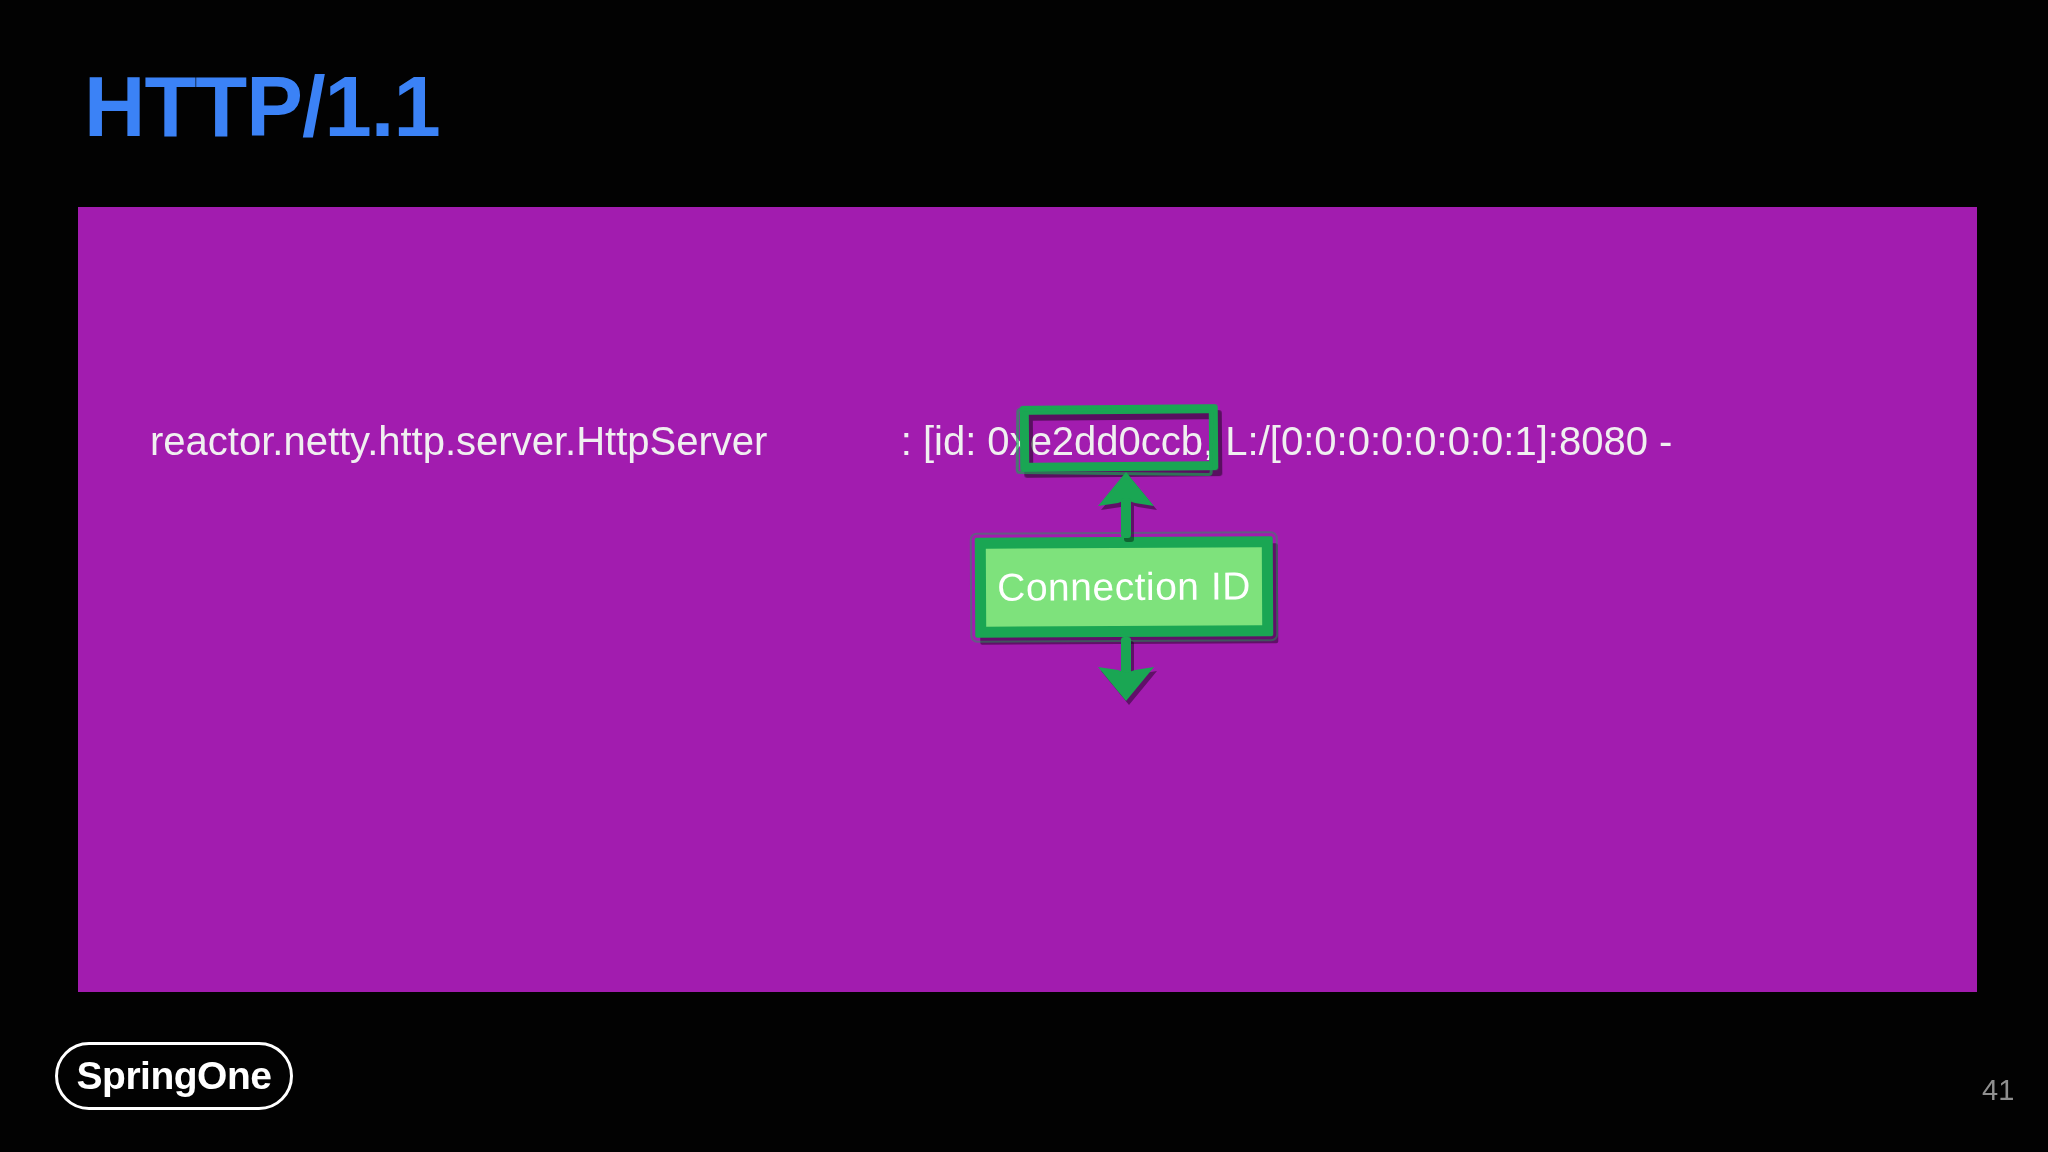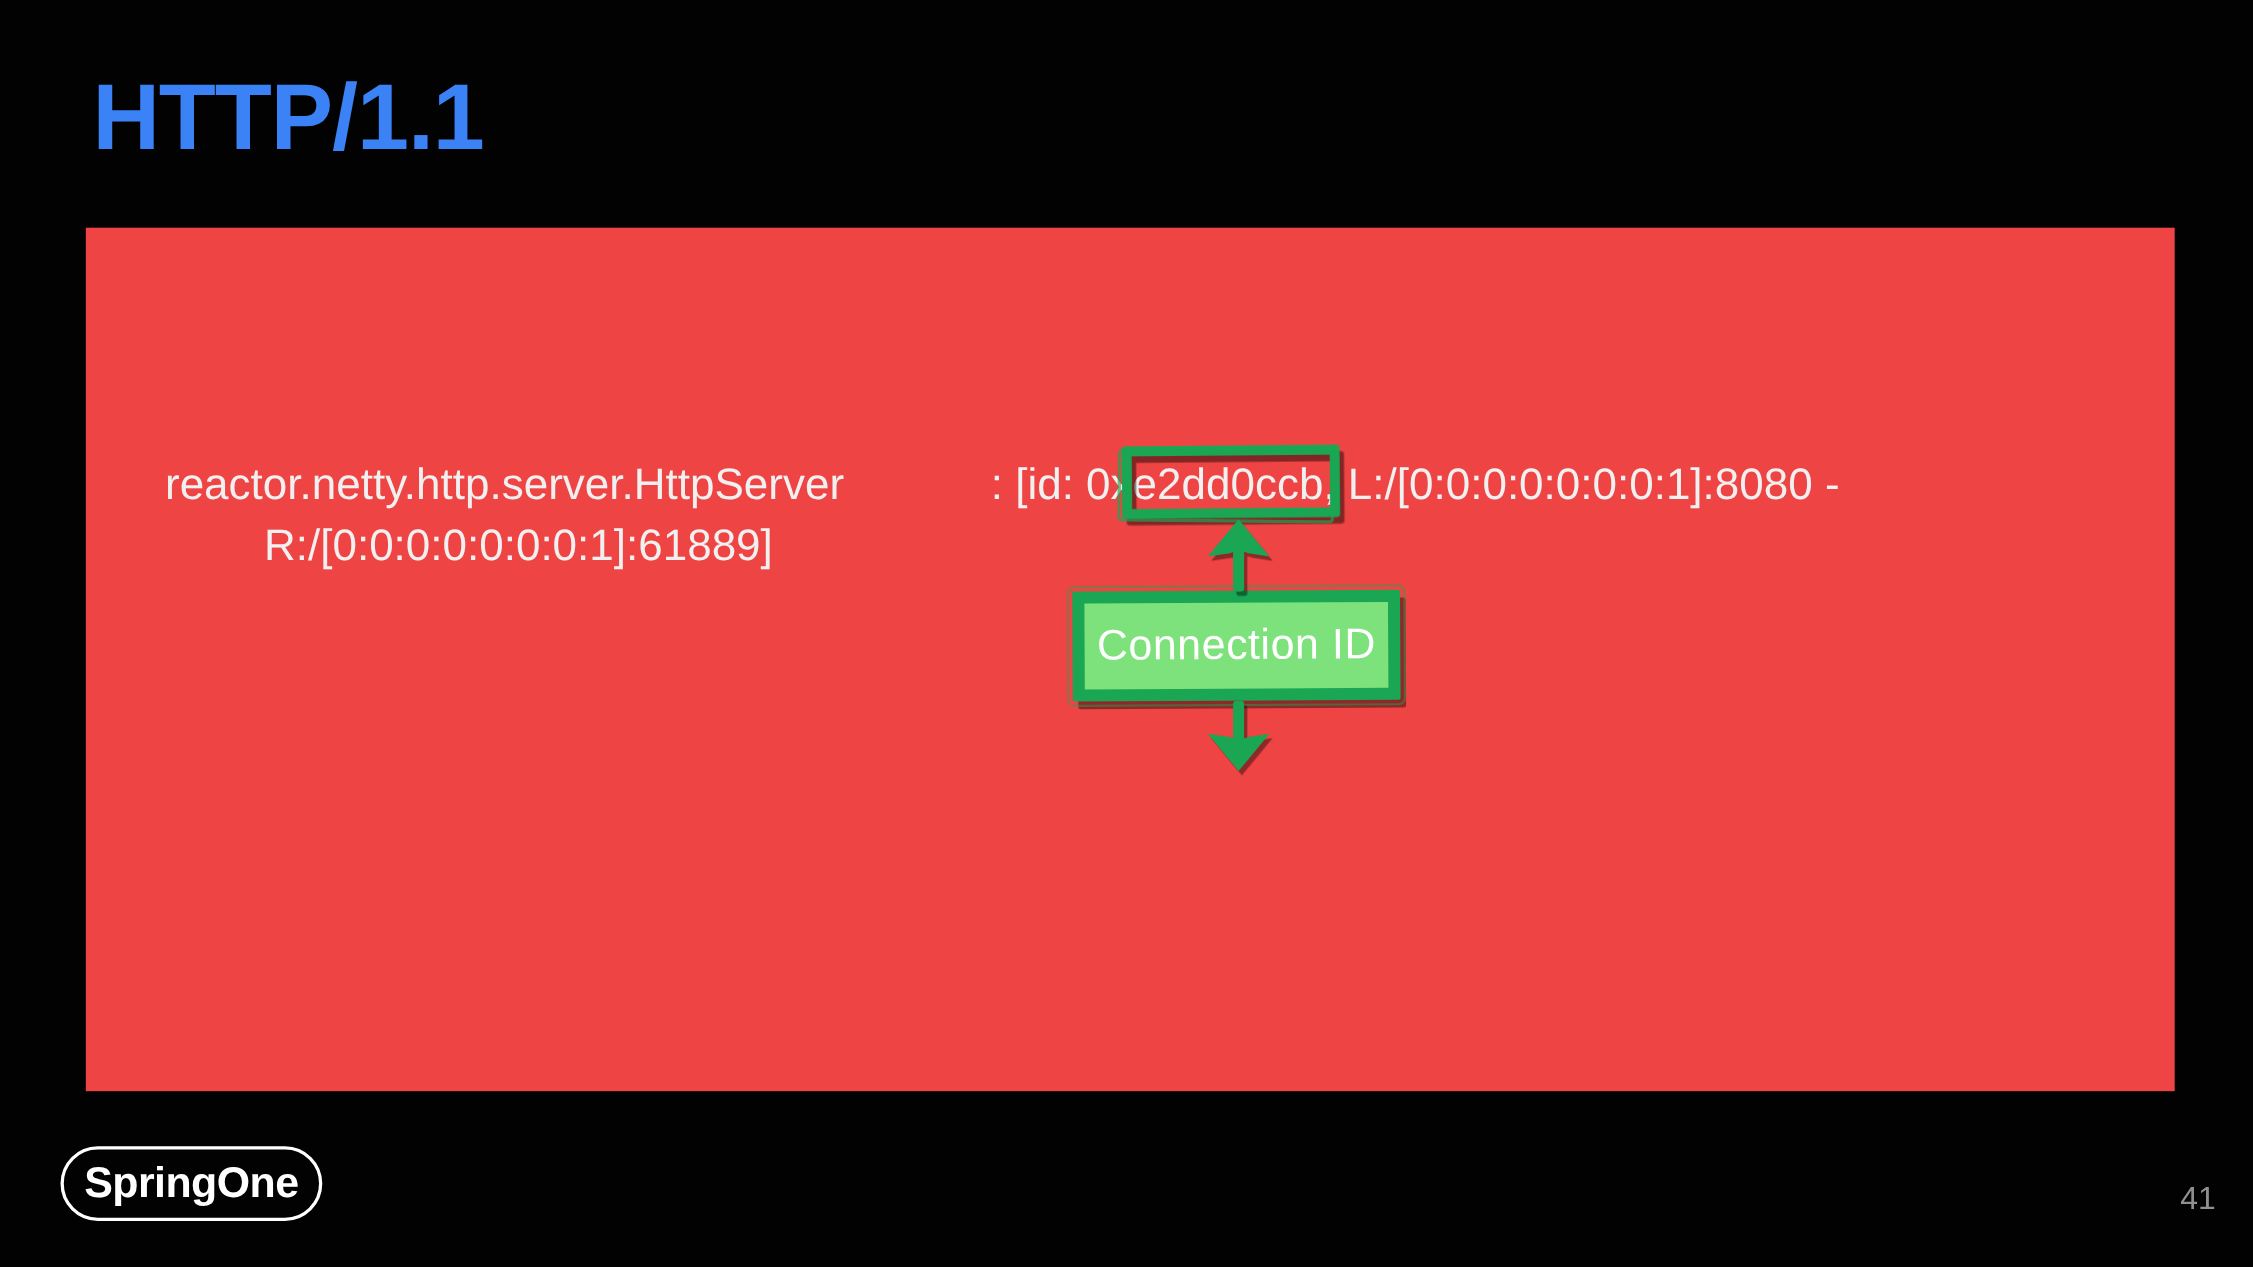--- a/index.html
+++ b/index.html
@@ -8,21 +8,21 @@
     background:#020202; overflow:hidden;
     font-family:"Liberation Sans","DejaVu Sans",sans-serif;
   }
   .title {
     position:absolute; left:84px; top:58px;
     font-size:85px; font-weight:800; letter-spacing:-1px;
     color:#3b82f6; white-space:pre;
   }
   .panel {
     position:absolute; left:78px; top:207px;
-    width:1899px; height:785px; background:#ef4444;
+    width:1899px; height:785px; background:#a21caf;
   }
   .log {
     position:absolute; color:#f0f0f0; font-size:40px; line-height:40px;
     white-space:pre;
   }
   .line1 { left:72px; top:214px; }
   .wrap1 { left:162px; top:269px; }
   .line2 { left:72px; top:504px; }
 
   
@@ -74,21 +74,20 @@
 <body>
 
 <div class="slide">
 
   <div class="title">HTTP/1.1</div>
 
   <div class="panel">
 
     <div class="log line1"><span>reactor.netty.http.server.HttpServer</span><span>            : [id: 0x</span><span class="hl"><span>e2dd0ccb</span></span><span>, L:/[0:0:0:0:0:0:0:1]:8080 -</span></div>
 
-    <div class="log wrap1">R:/[0:0:0:0:0:0:0:1]:61889]</div>
 
 
     <div class="connbox">
       <span>Connection ID</span>
     </div>
 
     <svg class="arrow arrow-up" width="80" height="68" viewBox="0 0 80 68">
       <polygon points="40,2 12,36 32,33 40,30 49,33 68,36"></polygon>
       <rect x="35" y="28" width="10" height="40" rx="3"></rect>
     </svg>

